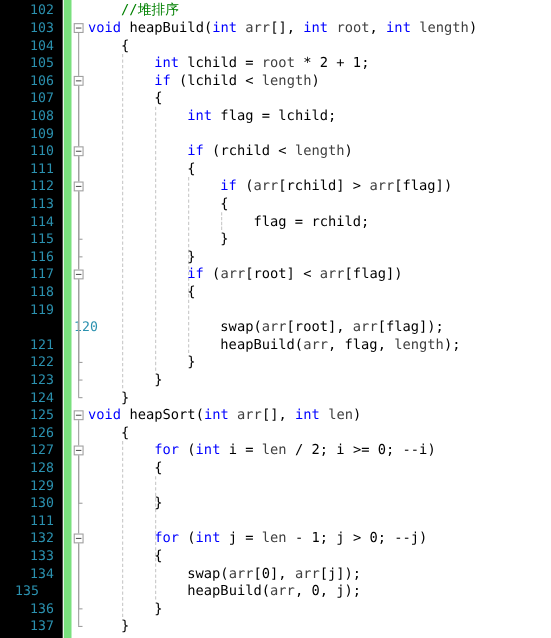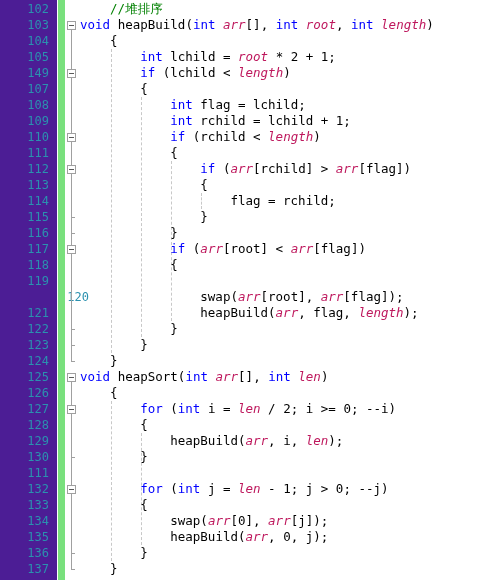--- a/index.html
+++ b/index.html
@@ -21,21 +21,21 @@
     background: #ffffff;
     overflow: hidden;
   }
 
   
   .gutter {
     position: absolute;
     left: 0; top: 0;
     width: 57px;
     height: 580px;
-    background: #4c1d95;
+    background: #000000;
   }
   .lineno {
     position: absolute;
     left: 0;
     width: 49px;
     text-align: right;
     font-family: "DejaVu Sans Mono", "Liberation Mono", monospace;
     font-size: 12px;
     line-height: 16px;
     color: #2b91af;
@@ -100,42 +100,42 @@
     position: absolute;
     left: 0;
     height: 16px;
     line-height: 16px;
     font-family: "DejaVu Sans Mono", "Liberation Mono", monospace;
     font-size: 12.5px;
     white-space: pre;
     color: #000000;
   }
   .tok-kw   { color: #0000ff; }
-  .tok-id   { color: #be185d; font-style: italic; }
+  .tok-id   { color: #404040; }
   .tok-cmt  { color: #008000; }
   .tok-plain{ color: #000000; }
 
   
   .indent-guide {
     position: absolute;
     width: 0px;
     border-left: 1px dashed #c8c8c8;
   }
 </style>
 </head>
 <body>
 
 <div id="editor">
 
   <div class="gutter">
       <div class="lineno" style="top: 1px;">102</div>
       <div class="lineno" style="top: 17px;">103</div>
       <div class="lineno" style="top: 33px;">104</div>
       <div class="lineno" style="top: 49px;">105</div>
-      <div class="lineno" style="top: 65px;">149</div>
+      <div class="lineno" style="top: 65px;">106</div>
       <div class="lineno" style="top: 81px;">107</div>
       <div class="lineno" style="top: 97px;">108</div>
       <div class="lineno" style="top: 113px;">109</div>
       <div class="lineno" style="top: 129px;">110</div>
       <div class="lineno" style="top: 145px;">111</div>
       <div class="lineno" style="top: 161px;">112</div>
       <div class="lineno" style="top: 177px;">113</div>
       <div class="lineno" style="top: 193px;">114</div>
       <div class="lineno" style="top: 209px;">115</div>
       <div class="lineno" style="top: 225px;">116</div>
@@ -150,21 +150,21 @@
       <div class="lineno" style="top: 369px;">125</div>
       <div class="lineno" style="top: 385px;">126</div>
       <div class="lineno" style="top: 401px;">127</div>
       <div class="lineno" style="top: 417px;">128</div>
       <div class="lineno" style="top: 433px;">129</div>
       <div class="lineno" style="top: 449px;">130</div>
       <div class="lineno" style="top: 465px;">111</div>
       <div class="lineno" style="top: 481px;">132</div>
       <div class="lineno" style="top: 497px;">133</div>
       <div class="lineno" style="top: 513px;">134</div>
-      <div class="lineno" style="top: 529px;">135</div>
+      <div class="lineno" style="top: 529px; text-align: center;">135</div>
       <div class="lineno" style="top: 545px;">136</div>
       <div class="lineno" style="top: 561px;">137</div>
       <div class="lineno" style="top: 577px;">138</div>
     </div>
 
   <div class="changebar" style="top: 0px; height: 580px;"></div>
 
   <div class="outline-margin">
       <div class="fold-box" style="left: 1px; top: 21px;"></div>
       <div class="fold-line" style="left: 5px; top: 30px; height: 331px;"></div>
@@ -199,40 +199,38 @@
       <div class="indent-guide" style="left: 121.32px; top: 193px; height: 16px;"></div>
       <div class="indent-guide" style="left: 31.08px; top: 401px; height: 160px;"></div>
       <div class="indent-guide" style="left: 61.16px; top: 433px; height: 112px;"></div>
       <div class="code-line" style="top: 1px; left: 30.08px;"><span class="tok-cmt">//堆排序</span></div>
       <div class="code-line" style="top: 17px; left: 0px;"><span class="tok-kw">void</span><span class="tok-plain"> </span><span class="tok-plain">heapBuild</span><span class="tok-plain">(</span><span class="tok-kw">int</span><span class="tok-plain"> </span><span class="tok-id">arr</span><span class="tok-plain">[], </span><span class="tok-kw">int</span><span class="tok-plain"> </span><span class="tok-id">root</span><span class="tok-plain">, </span><span class="tok-kw">int</span><span class="tok-plain"> </span><span class="tok-id">length</span><span class="tok-plain">)</span></div>
       <div class="code-line" style="top: 33px; left: 30.08px;"><span class="tok-plain">{</span></div>
       <div class="code-line" style="top: 49px; left: 60.16px;"><span class="tok-kw">int</span><span class="tok-plain"> lchild = </span><span class="tok-id">root</span><span class="tok-plain"> * 2 + 1;</span></div>
       <div class="code-line" style="top: 65px; left: 60.16px;"><span class="tok-kw">if</span><span class="tok-plain"> (lchild &lt; </span><span class="tok-id">length</span><span class="tok-plain">)</span></div>
       <div class="code-line" style="top: 81px; left: 60.16px;"><span class="tok-plain">{</span></div>
       <div class="code-line" style="top: 97px; left: 90.24px;"><span class="tok-kw">int</span><span class="tok-plain"> flag = lchild;</span></div>
-      <div class="code-line" style="top: 113px; left: 90.24px;"><span class="tok-kw">int</span><span class="tok-plain"> rchild = lchild + 1;</span></div>
       <div class="code-line" style="top: 129px; left: 90.24px;"><span class="tok-kw">if</span><span class="tok-plain"> (rchild &lt; </span><span class="tok-id">length</span><span class="tok-plain">)</span></div>
       <div class="code-line" style="top: 145px; left: 90.24px;"><span class="tok-plain">{</span></div>
       <div class="code-line" style="top: 161px; left: 120.32px;"><span class="tok-kw">if</span><span class="tok-plain"> (</span><span class="tok-id">arr</span><span class="tok-plain">[rchild] &gt; </span><span class="tok-id">arr</span><span class="tok-plain">[flag])</span></div>
       <div class="code-line" style="top: 177px; left: 120.32px;"><span class="tok-plain">{</span></div>
       <div class="code-line" style="top: 193px; left: 150.4px; text-align: right;"><span class="tok-plain">flag = rchild;</span></div>
       <div class="code-line" style="top: 209px; left: 120.32px;"><span class="tok-plain">}</span></div>
       <div class="code-line" style="top: 225px; left: 90.24px;"><span class="tok-plain">}</span></div>
       <div class="code-line" style="top: 241px; left: 90.24px;"><span class="tok-kw">if</span><span class="tok-plain"> (</span><span class="tok-id">arr</span><span class="tok-plain">[root] &lt; </span><span class="tok-id">arr</span><span class="tok-plain">[flag])</span></div>
       <div class="code-line" style="top: 257px; left: 90.24px;"><span class="tok-plain">{</span></div>
       <div class="code-line" style="top: 289px; left: 120.32px;"><span class="tok-plain">swap(</span><span class="tok-id">arr</span><span class="tok-plain">[root], </span><span class="tok-id">arr</span><span class="tok-plain">[flag]);</span></div>
       <div class="code-line" style="top: 305px; left: 120.32px; text-align: right;"><span class="tok-plain">heapBuild(</span><span class="tok-id">arr</span><span class="tok-plain">, flag, </span><span class="tok-id">length</span><span class="tok-plain">);</span></div>
       <div class="code-line" style="top: 321px; left: 90.24px;"><span class="tok-plain">}</span></div>
       <div class="code-line" style="top: 337px; left: 60.16px;"><span class="tok-plain">}</span></div>
       <div class="code-line" style="top: 353px; left: 30.08px;"><span class="tok-plain">}</span></div>
       <div class="code-line" style="top: 369px; left: 0px;"><span class="tok-kw">void</span><span class="tok-plain"> </span><span class="tok-plain">heapSort</span><span class="tok-plain">(</span><span class="tok-kw">int</span><span class="tok-plain"> </span><span class="tok-id">arr</span><span class="tok-plain">[], </span><span class="tok-kw">int</span><span class="tok-plain"> </span><span class="tok-id">len</span><span class="tok-plain">)</span></div>
       <div class="code-line" style="top: 385px; left: 30.08px;"><span class="tok-plain">{</span></div>
       <div class="code-line" style="top: 401px; left: 60.16px;"><span class="tok-kw">for</span><span class="tok-plain"> (</span><span class="tok-kw">int</span><span class="tok-plain"> i = </span><span class="tok-id">len</span><span class="tok-plain"> / 2; i &gt;= 0; --i)</span></div>
       <div class="code-line" style="top: 417px; left: 60.16px;"><span class="tok-plain">{</span></div>
-      <div class="code-line" style="top: 433px; left: 90.24px;"><span class="tok-plain">heapBuild(</span><span class="tok-id">arr</span><span class="tok-plain">, i, </span><span class="tok-id">len</span><span class="tok-plain">);</span></div>
       <div class="code-line" style="top: 449px; left: 60.16px;"><span class="tok-plain">}</span></div>
       <div class="code-line" style="top: 481px; left: 60.16px;"><span class="tok-kw">for</span><span class="tok-plain"> (</span><span class="tok-kw">int</span><span class="tok-plain"> j = </span><span class="tok-id">len</span><span class="tok-plain"> - 1; j &gt; 0; --j)</span></div>
       <div class="code-line" style="top: 497px; left: 60.16px;"><span class="tok-plain">{</span></div>
       <div class="code-line" style="top: 513px; left: 90.24px;"><span class="tok-plain">swap(</span><span class="tok-id">arr</span><span class="tok-plain">[0], </span><span class="tok-id">arr</span><span class="tok-plain">[j]);</span></div>
       <div class="code-line" style="top: 529px; left: 90.24px;"><span class="tok-plain">heapBuild(</span><span class="tok-id">arr</span><span class="tok-plain">, 0, j);</span></div>
       <div class="code-line" style="top: 545px; left: 60.16px;"><span class="tok-plain">}</span></div>
       <div class="code-line" style="top: 561px; left: 30.08px;"><span class="tok-plain">}</span></div>
     </div>
 
 </div>

